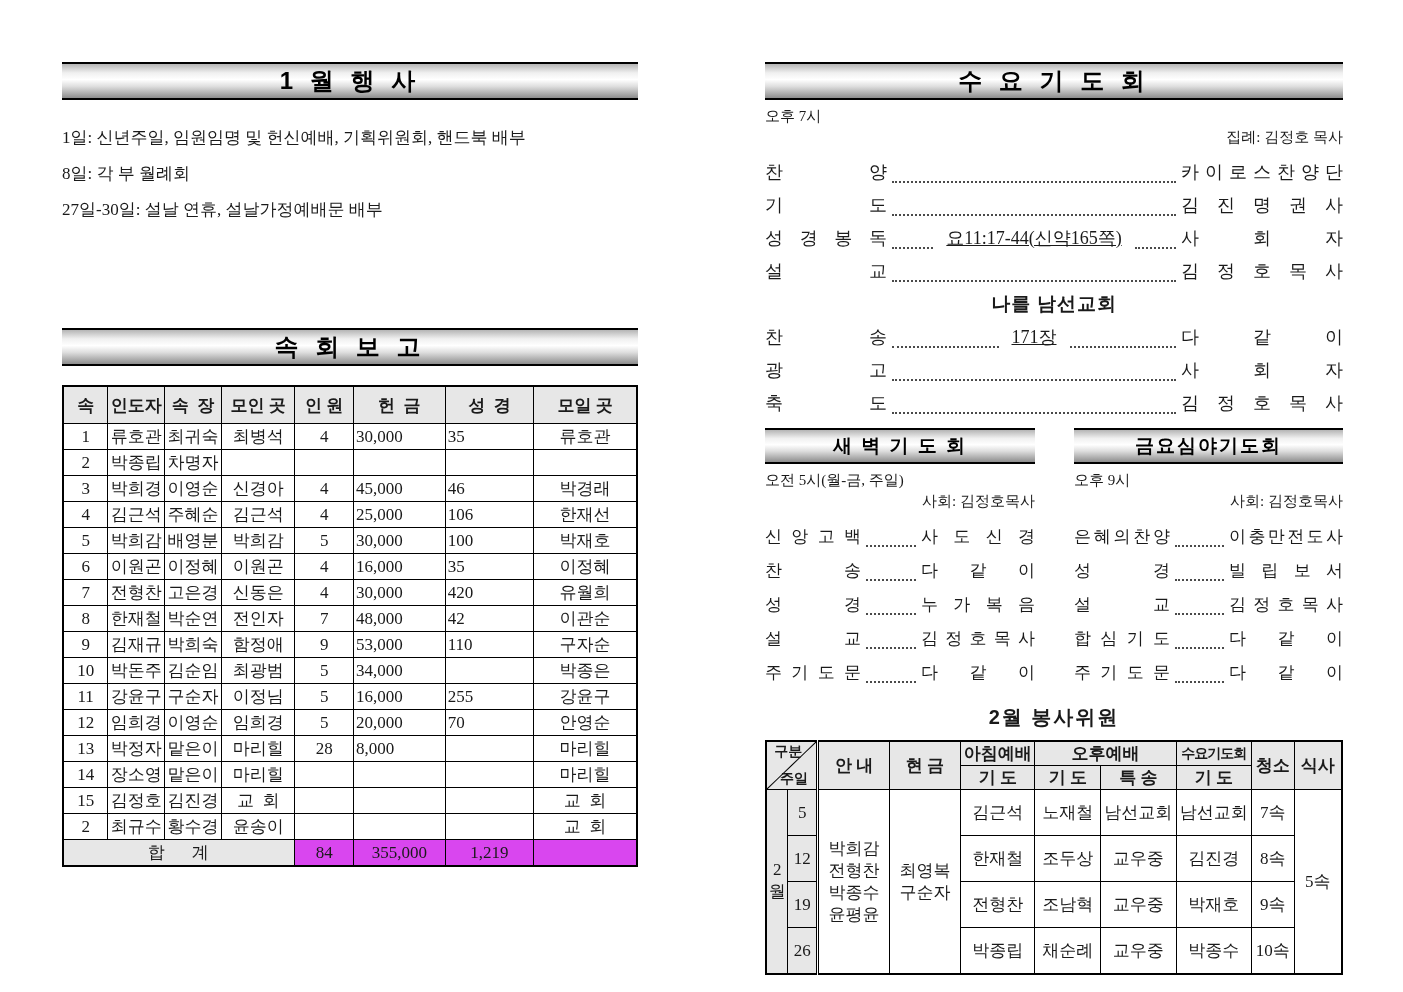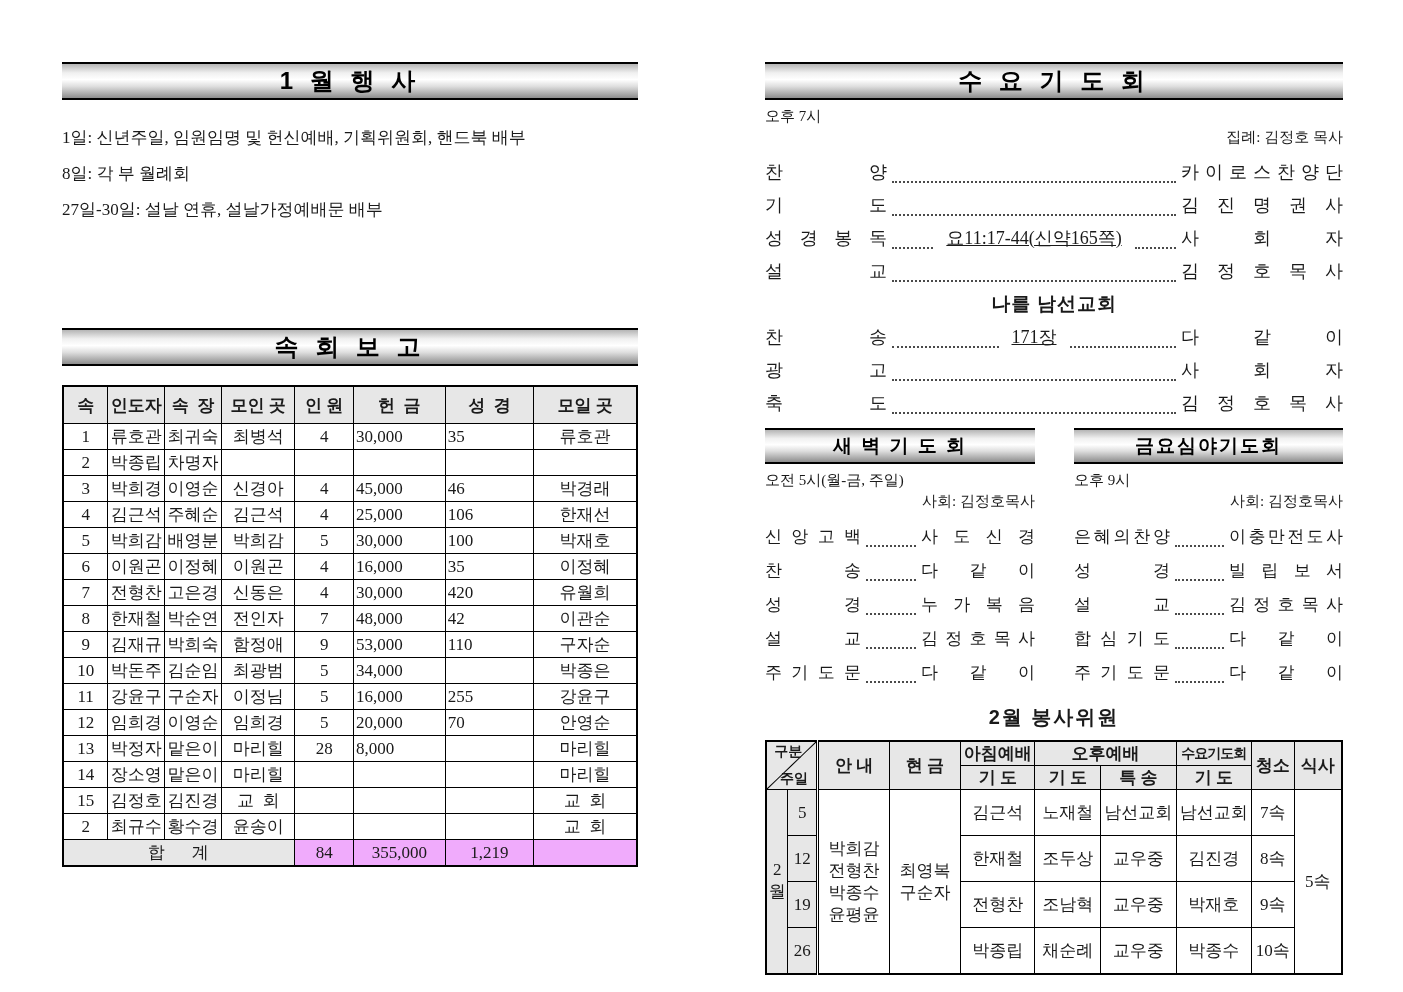--- a/index.html
+++ b/index.html
@@ -28,21 +28,21 @@
   .report-bar{margin-top:100px;}
   table{border-collapse:collapse;}
   .report-table{width:100%;margin-top:19px;border:2px solid #000;table-layout:fixed;}
   .report-table th,.report-table td{
     border:1px solid #000;font-size:17px;text-align:center;
     white-space:pre;overflow:hidden;padding:0 2px;
   }
   .report-table th{height:36px;background:#e7e7e7;font-weight:bold;}
   .report-table td{height:25px;font-weight:normal;}
   .report-table td:nth-child(6),.report-table td:nth-child(7){text-align:left;padding-right:16px;}
-  .total-row td{background:#f0abfc;}
+  .total-row td{background:#d946ef;}
   .total-row .total-label{background:#e7e7e7;text-align:center;letter-spacing:2px;}
 
   
   .svc-time{font-size:15px;margin-top:7px;}
   .svc-presider{font-size:15px;text-align:right;margin-top:2px;}
   .worship-rows{margin-top:8px;}
   .worship-row{display:flex;align-items:center;height:33px;font-size:18px;}
   .w-label{display:inline-flex;justify-content:space-between;flex-shrink:0;}
   .w-value{display:inline-flex;justify-content:space-between;flex-shrink:0;}
   .w-mid{padding:0 8px;white-space:nowrap;text-decoration:underline;}

